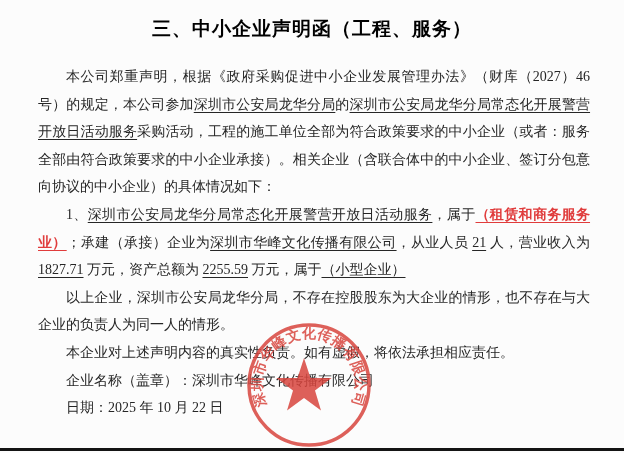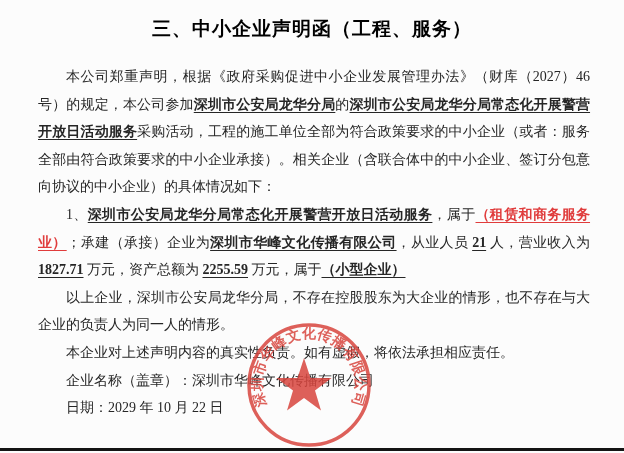--- a/index.html
+++ b/index.html
@@ -32,21 +32,20 @@
     line-height: 27.6px;
     text-align: justify;
     text-align-last: left;
   }
   .para { margin: 0; text-indent: 28px; }
   .seg { }
   .seg-underline {
     text-decoration: underline;
     text-decoration-thickness: 1px;
     text-underline-offset: 3px;
-    font-weight: bold;
   }
   .seg-red {
     color: #e03c3c;
     font-weight: bold;
     text-decoration: underline;
     text-decoration-color: #e03c3c;
     text-decoration-thickness: 1px;
     text-underline-offset: 3px;
   }
   .seal {
@@ -73,21 +72,21 @@
 <div class="page">
 
   <div class="doc-title">三、中小企业声明函（工程、服务）</div>
 
   <div class="doc-body">
       <p class="para"><span class="seg">本公司郑重声明，根据《政府采购促进中小企业发展管理办法》（财库（2027）46号）的规定，本公司参加</span><span class="seg-underline">深圳市公安局龙华分局</span><span class="seg">的</span><span class="seg-underline">深圳市公安局龙华分局常态化开展警营开放日活动服务</span><span class="seg">采购活动，工程的施工单位全部为符合政策要求的中小企业（或者：服务全部由符合政策要求的中小企业承接）。相关企业（含联合体中的中小企业、签订分包意向协议的中小企业）的具体情况如下：</span></p>
       <p class="para"><span class="seg">1、</span><span class="seg-underline">深圳市公安局龙华分局常态化开展警营开放日活动服务</span><span class="seg">，属于</span><span class="seg-red">（租赁和商务服务业）</span><span class="seg">；承建（承接）企业为</span><span class="seg-underline">深圳市华峰文化传播有限公司</span><span class="seg">，从业人员 </span><span class="seg-underline">21</span><span class="seg"> 人，营业收入为 </span><span class="seg-underline">1827.71</span><span class="seg"> 万元，资产总额为 </span><span class="seg-underline">2255.59</span><span class="seg"> 万元，属于</span><span class="seg-underline">（小型企业）</span></p>
       <p class="para"><span class="seg">以上企业，深圳市公安局龙华分局，不存在控股股东为大企业的情形，也不存在与大企业的负责人为同一人的情形。</span></p>
       <p class="para"><span class="seg">本企业对上述声明内容的真实性负责。如有虚假，将依法承担相应责任。</span></p>
       <p class="para"><span class="seg">企业名称（盖章）：深圳市华峰文化传播有限公司</span></p>
-      <p class="para"><span class="seg">日期：2029 年 10 月 22 日</span></p>
+      <p class="para"><span class="seg">日期：2025 年 10 月 22 日</span></p>
     </div>
 
   <svg class="seal" viewBox="-66 -66 132 132" xmlns="http://www.w3.org/2000/svg">
     <circle cx="0" cy="0" r="60" fill="none" stroke="#d8453e" stroke-width="3.5"></circle>
     <polygon transform="translate(-5,2)" points="0,-29 6.5,-9 27.6,-9 11,3.4 17,23.5 0,11.1 -17,23.5 -11,3.4 -27.6,-9 -6.5,-9" fill="#d8453e"></polygon>
     <path id="sealArc" d="M -42.6,19.9 A 47,47 0 1 1 42.6,19.9" fill="none" stroke="none"></path>
     <text font-size="14" fill="#d8453e" font-weight="bold" font-family="Liberation Serif, serif">
       <textPath href="#sealArc" startOffset="0" textLength="188" lengthAdjust="spacing">深圳市华峰文化传播有限公司</textPath>
     </text>
   </svg>

